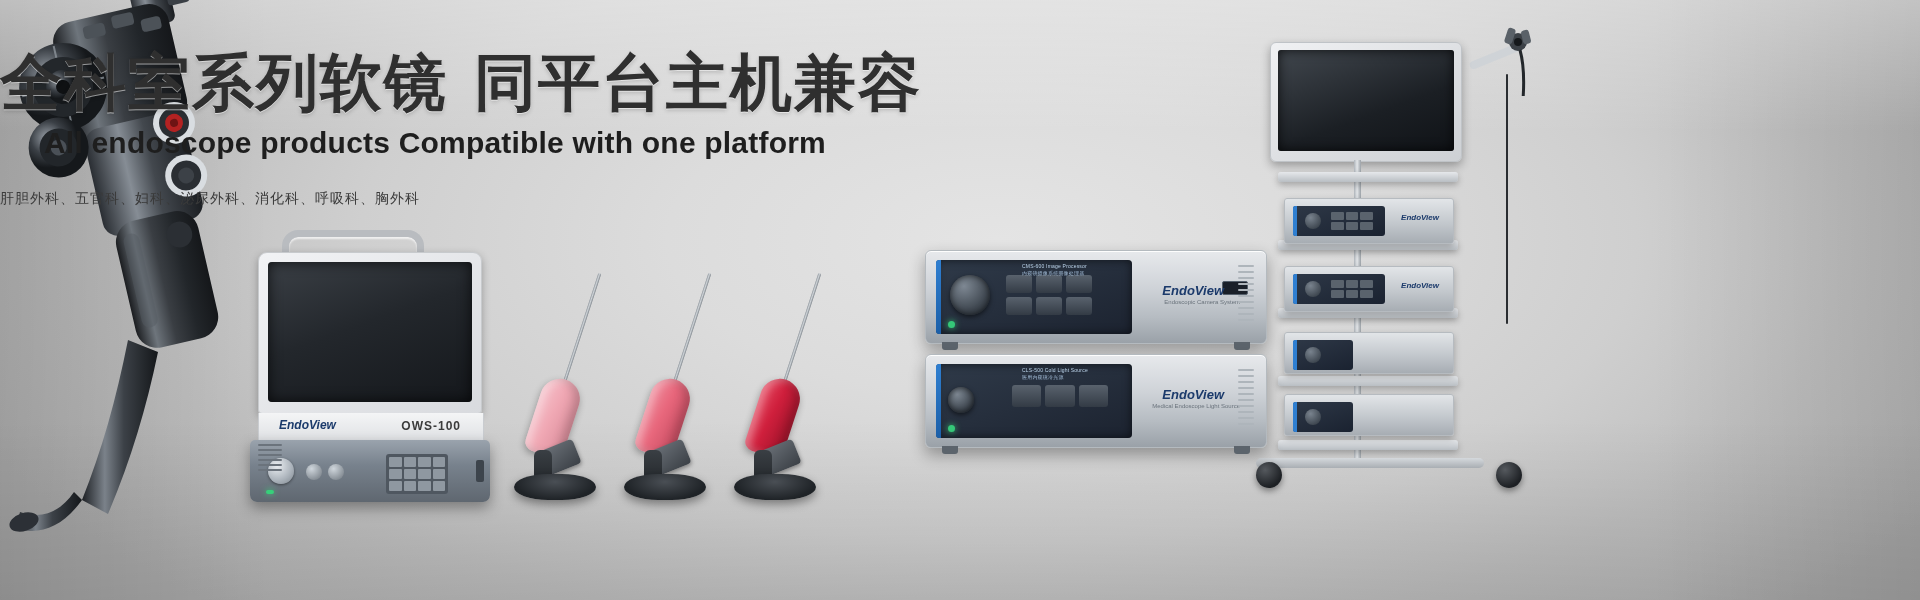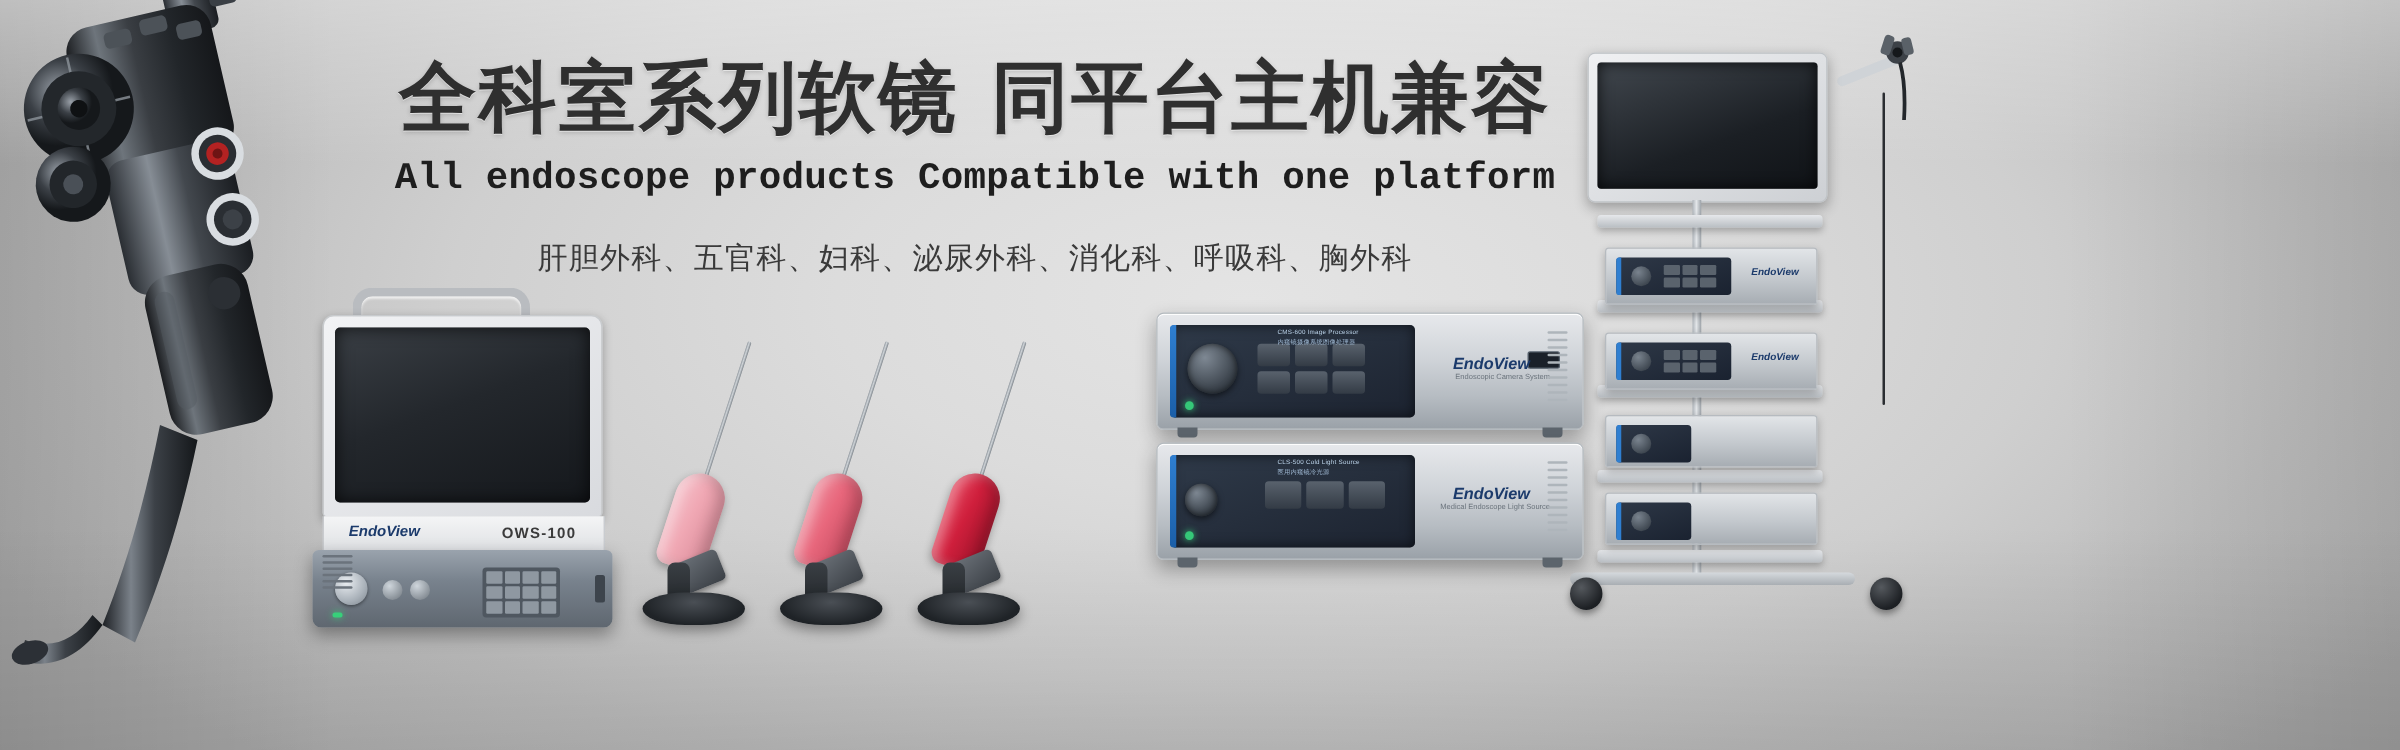--- a/index.html
+++ b/index.html
@@ -16,34 +16,34 @@
   }
   #banner .vignette{
     position:absolute;inset:0;pointer-events:none;
     background:
       linear-gradient(to bottom, rgba(255,255,255,.35) 0%, rgba(255,255,255,0) 22%, rgba(0,0,0,0) 70%, rgba(0,0,0,.10) 100%),
       linear-gradient(to right, rgba(0,0,0,.12) 0%, rgba(0,0,0,0) 14%, rgba(0,0,0,0) 86%, rgba(0,0,0,.10) 100%);
   }
 
   
   .textblock{
-    position:absolute;left:0;top:52px;width:1560px;text-align:center;z-index:40;font-family:Liberation Mono, monospace;
+    position:absolute;left:0;top:52px;width:1560px;z-index:40;
   }
   .headline{
     font-size:62px;font-weight:bold;color:#2f2f2f;letter-spacing:2px;
     line-height:1.0;white-space:nowrap;
     text-shadow:0 1px 0 rgba(255,255,255,.55), 0 2px 4px rgba(0,0,0,.18);
   }
   .headline .gap{display:inline-block;width:26px;}
   .subhead{
     margin-top:12px;font-size:30px;font-weight:bold;color:#1e1e1e;
-    letter-spacing:.2px;white-space:nowrap;
+    letter-spacing:.2px;white-space:nowrap;padding-left:44px;
   }
   .deptcn{
-    margin-top:30px;font-size:24px;color:#3a3a3a;letter-spacing:1px;white-space:nowrap;
+    margin-top:30px;font-size:14px;color:#3a3a3a;letter-spacing:1px;white-space:nowrap;
   }
   .depten{
     margin-top:5px;font-size:18px;color:#3a3a3a;letter-spacing:.1px;white-space:nowrap;
   }
 
   
   .scope-wrap{position:absolute;left:-10px;top:-20px;width:330px;height:560px;z-index:30;}
 
   
   .ows{position:absolute;left:236px;top:230px;width:250px;height:270px;z-index:25;}

